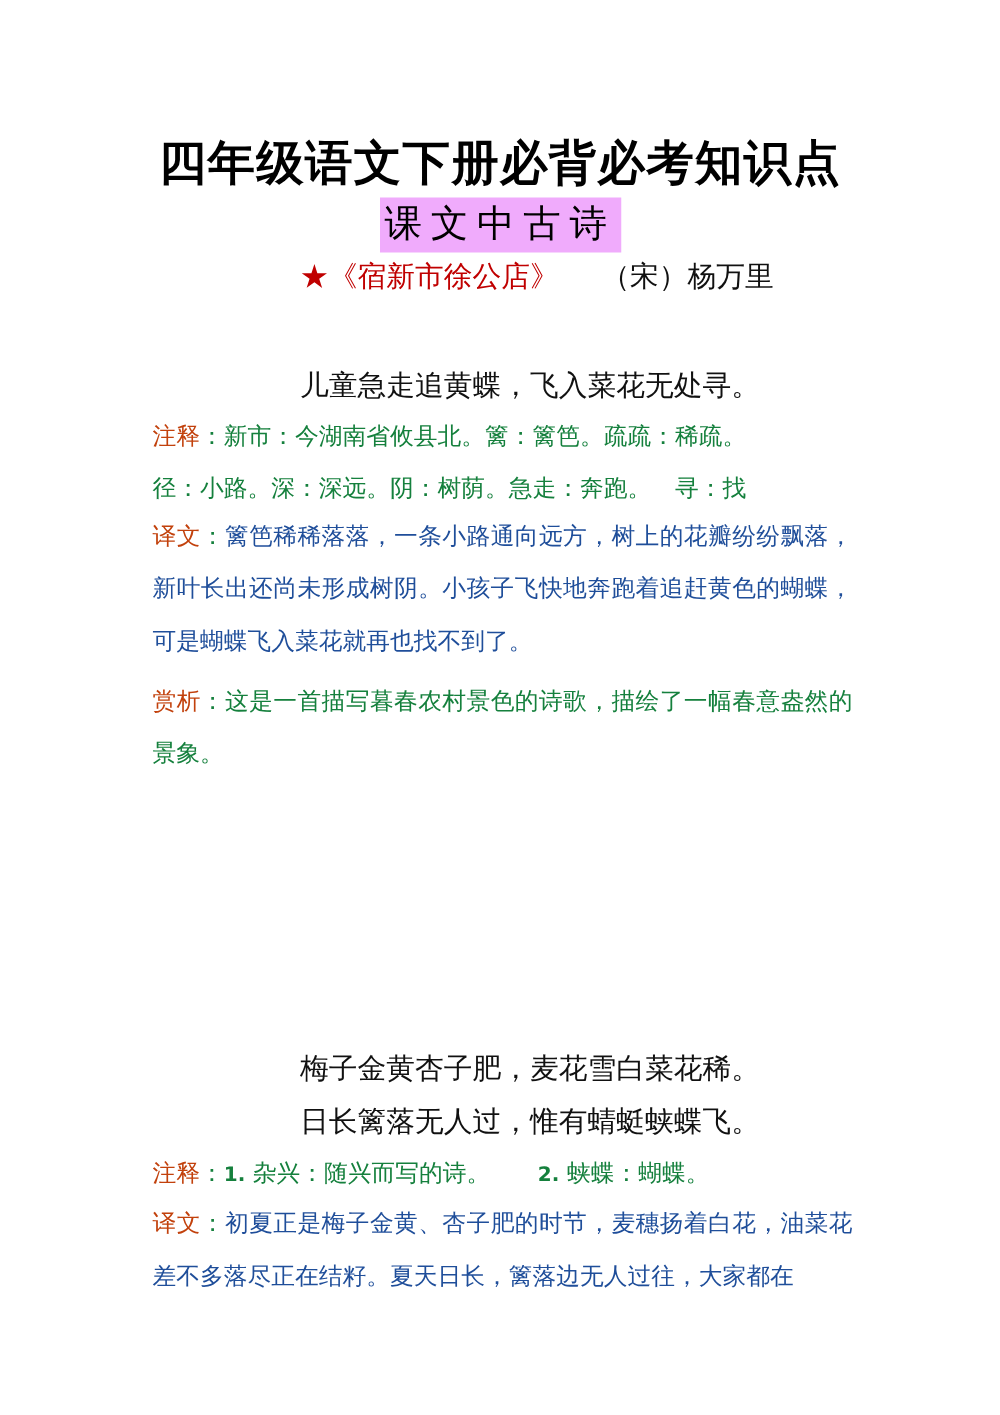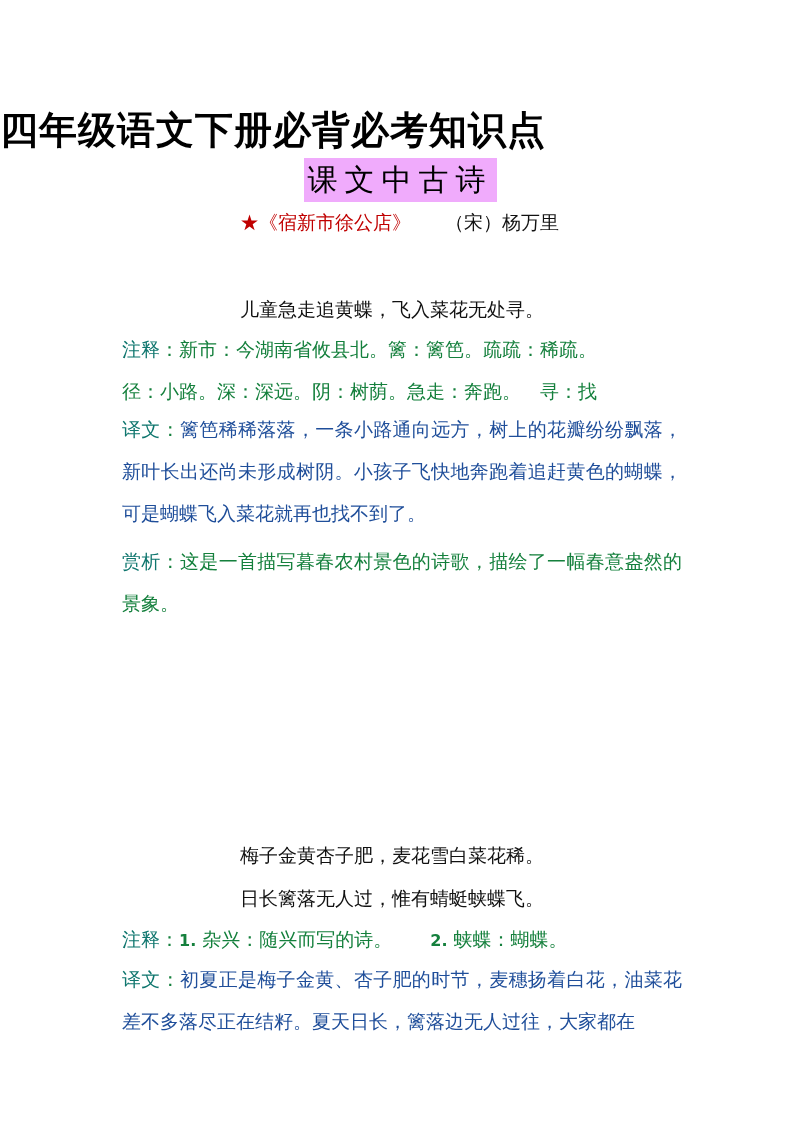--- a/index.html
+++ b/index.html
@@ -18,21 +18,21 @@
     .page {
       position: absolute;
       left: 0; top: 0;
       width: 800px;
       height: 1132px;
     }
     .main-title {
       position: absolute;
       left: 0; width: 800px;
       top: 106px;
-      text-align: left;
+      text-align: center;
       font-family: "DejaVu Sans", "Liberation Sans", sans-serif;
       font-weight: bold;
       font-size: 38px;
       line-height: 48px;
       letter-spacing: 1px;
       color: #000000;
     }
     .subtitle-wrap {
       position: absolute;
       left: 0; width: 800px;
@@ -43,38 +43,38 @@
       display: inline-block;
       background: #f0abfc;
       font-size: 30px;
       line-height: 44px;
       padding: 0 4px;
       letter-spacing: 7px;
       color: #000000;
     }
     .line {
       position: absolute;
-      font-size: 19px;
+      font-size: 23px;
       line-height: 26px;
       white-space: nowrap;
     }
     .poem-header { left: 240px; }
     .poem-title { color: #c00000; }
     .star { color: #c00000; }
     .dynasty { margin-left: 34px; color: #111111; }
     .verse { left: 240px; color: #111111; }
     .para {
       position: absolute;
       left: 122px;
       width: 560px;
       font-size: 19px;
       line-height: 42px;
       text-align: justify;
     }
-    .lbl { color: #0f766e; }
+    .lbl { color: #c2410c; }
     .blue { color: #1f4e9a; }
     .black { color: #15803d; }
     .num {
       font-family: "DejaVu Sans", "Liberation Sans", sans-serif;
       font-weight: bold;
       font-size: 16px;
     }
   </style>
 </head>
 <body>

